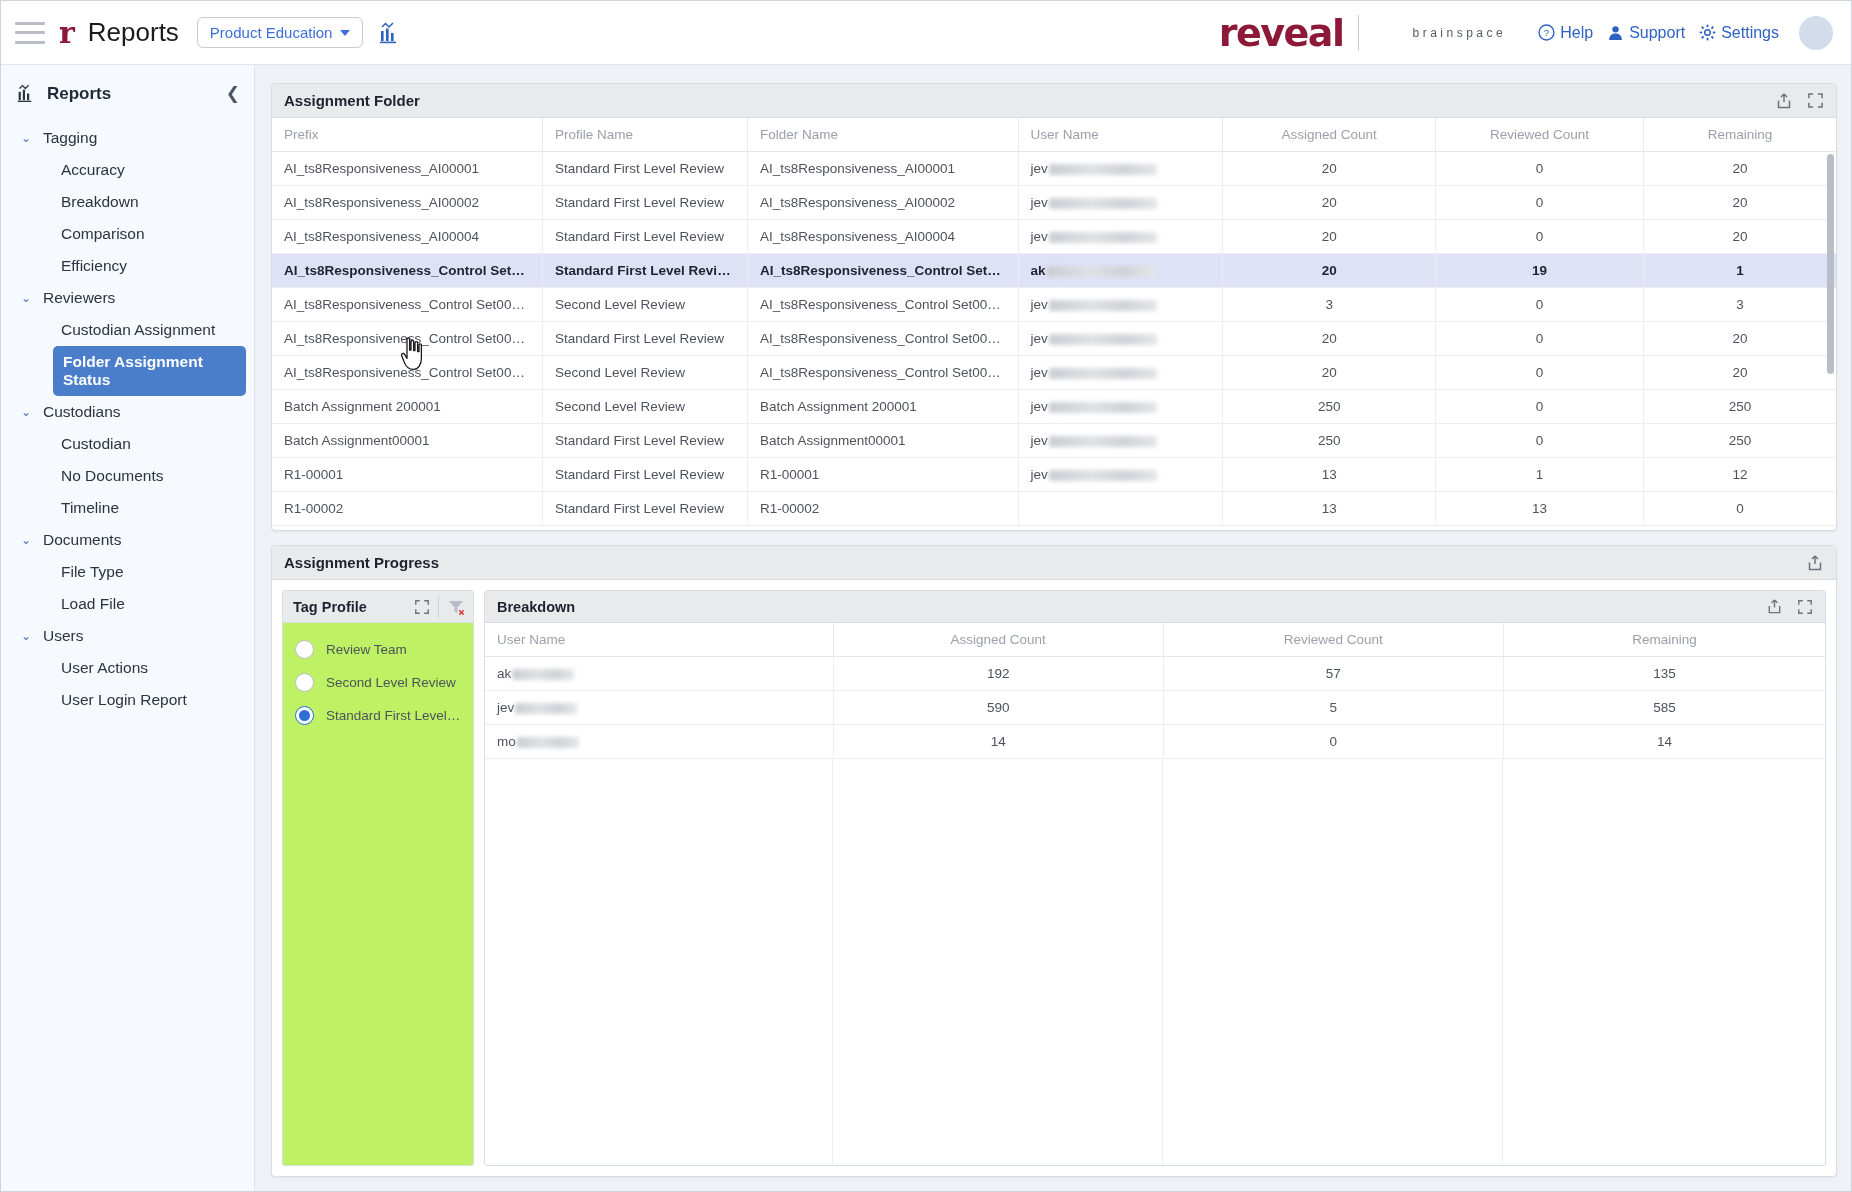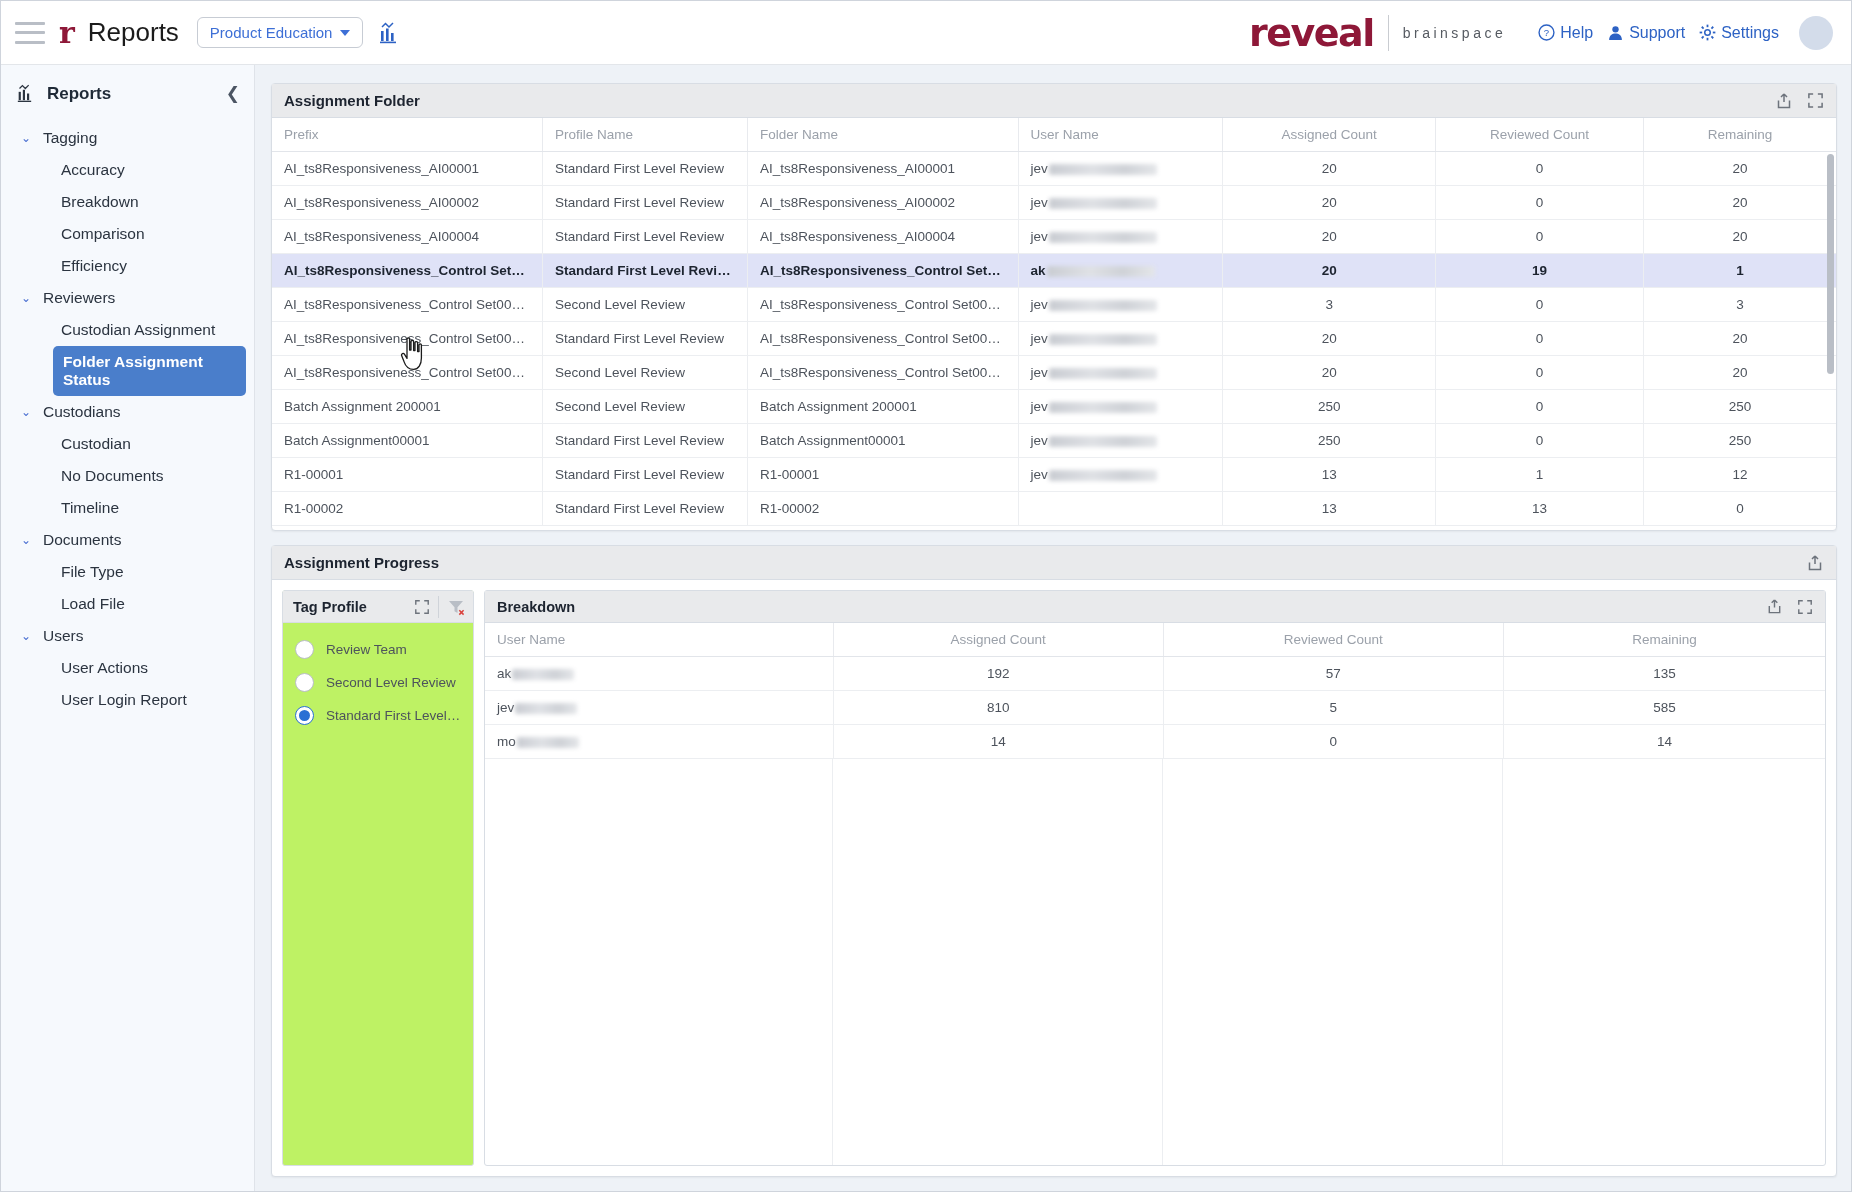--- a/index.html
+++ b/index.html
@@ -53,21 +53,21 @@
   }
   .caret-dn { width:0;height:0;border-left:5px solid transparent;border-right:5px solid transparent;border-top:6px solid #3d6fd6; }
   .chart-icon-btn { margin-left: 16px; cursor: pointer; display:flex; align-items:center; }
   .header-right { margin-left:auto; display:flex; align-items:center; gap: 0; }
   .logo-reveal {
     font-family: "DejaVu Sans", sans-serif;
     font-weight: 700; font-size: 38px; color: #8e1838; letter-spacing:-1.5px;
     line-height: 1;
   }
   .logo-divider { width:1px; height:36px; background:#c9ccd1; margin: 0 14px; }
-  .logo-brainspace { font-size: 14px; color:#555a61; letter-spacing: 3.5px; margin-right: 18px;}
+  .logo-brainspace { font-size: 12px; color:#555a61; letter-spacing: 3.5px; margin-right: 18px; margin-left: 40px;}
   .hdr-link { display:flex; align-items:center; gap:5px; color:#2d62c4; font-size:16px; margin-left:14px; cursor:pointer; white-space:nowrap;}
   .avatar { width:34px;height:34px;border-radius:50%; background:#d3dcea; margin-left:20px; cursor:pointer;}
 
   
   .body { flex: 1 1 auto; display: flex; min-height: 0; }
 
   
   .sidebar {
     width: 254px; flex: 0 0 254px;
     background: #f6f9fd;
@@ -544,21 +544,21 @@
                 </thead>
               <tbody id="bd-body">
                   <tr>
                     <td><span>ak</span><span class="redacted sm"></span></td>
                     <td class="num">192</td>
                     <td class="num">57</td>
                     <td class="num">135</td>
                   </tr>
                   <tr>
                     <td><span>jev</span><span class="redacted sm"></span></td>
-                    <td class="num">810</td>
+                    <td class="num">590</td>
                     <td class="num">5</td>
                     <td class="num">585</td>
                   </tr>
                   <tr>
                     <td><span>mo</span><span class="redacted sm"></span></td>
                     <td class="num">14</td>
                     <td class="num">0</td>
                     <td class="num">14</td>
                   </tr>
                 </tbody>

